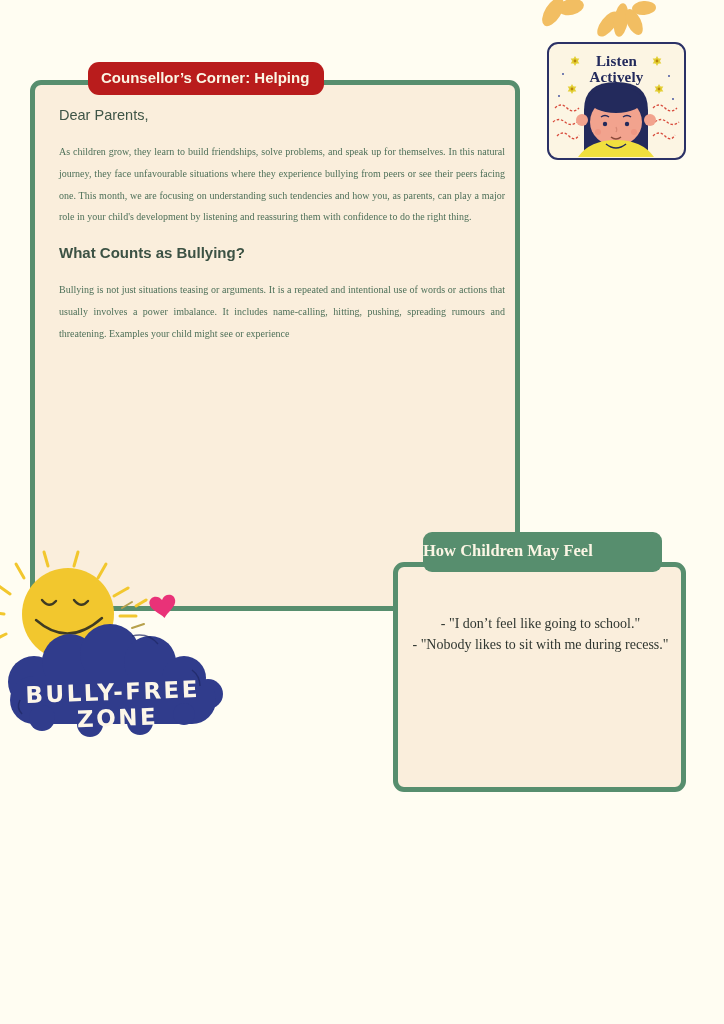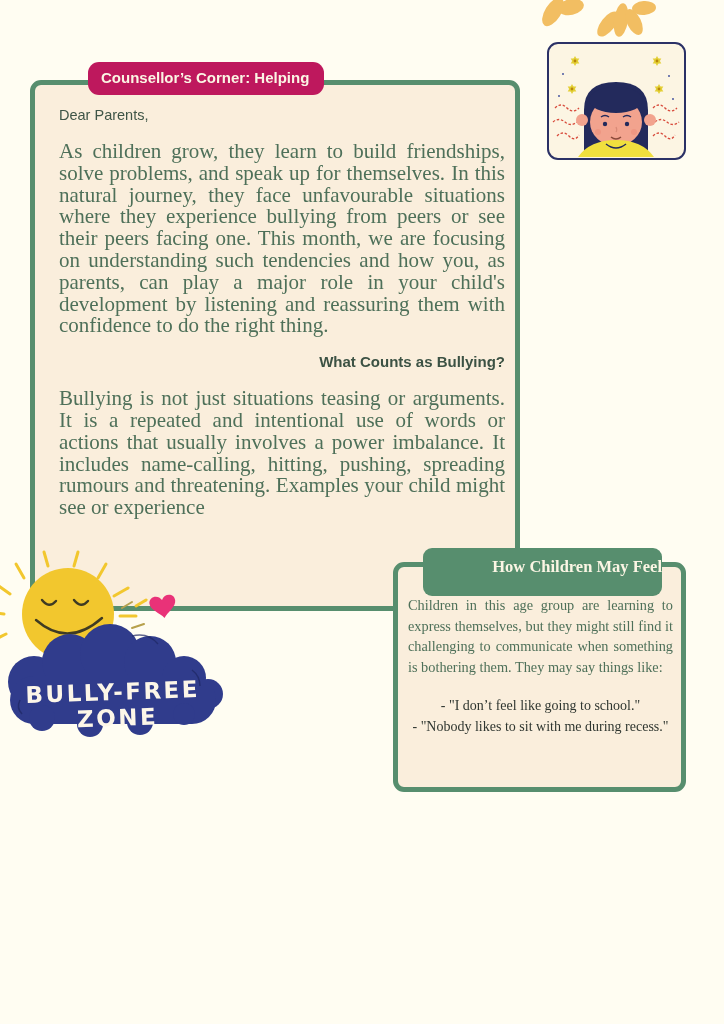--- a/index.html
+++ b/index.html
@@ -32,21 +32,21 @@
     font-family: "Liberation Serif", serif;
     font-weight: bold;
     font-size: 15px; line-height: 16px;
     color: #232A5C;
     letter-spacing: 0.2px;
   }
 
   
   .title-banner {
     position: absolute; left: 88px; top: 62px;
-    background: #be185d;
+    background: #b91c1c;
     border-radius: 11px;
     padding: 5px 15px 7px 13px;
     color: #FBF5E4;
     font-family: "Liberation Sans", sans-serif;
     font-weight: bold;
     font-size: 15px; line-height: 21px;
     z-index: 3;
   }
 
   
@@ -59,58 +59,57 @@
     padding: 22px 10px 0 24px;
     z-index: 1;
   }
   .salutation {
     font-family: "Liberation Sans", sans-serif;
     font-size: 14.5px;
     color: #3F5547;
   }
   .para {
     margin-top: 18px;
-    font-size: 21px; line-height: 21.8px;
+    font-size: 10px; line-height: 21.8px;
     text-align: justify;
     color: #4E7059;
   }
   .section-heading {
     margin-top: 16px;
     font-family: "Liberation Sans", sans-serif;
     font-weight: bold;
     font-size: 15px;
     color: #3C5244;
-    text-align: right;
   }
   .bullet {
     font-size: 15px; line-height: 21.8px;
     text-align: justify;
     color: #4E7059;
   }
 
   
   .feel-box {
     position: absolute; left: 393px; top: 562px;
     width: 293px; height: 230px;
     background: #FAEEDC;
     border: 5px solid #578E6E;
     border-radius: 11px;
     padding: 28px 8px 0 10px;
     z-index: 4;
   }
   .feel-banner {
-    position: absolute; left: 423px; top: 548px;
-    width: 239px; height: 48px;
+    position: absolute; left: 423px; top: 532px;
+    width: 239px; height: 40px;
     background: #578E6E;
     border-radius: 9px;
     color: #FBF5E4;
     font-family: "Liberation Serif", serif;
     font-weight: bold;
     font-size: 16.5px;
-    text-align: right;
+    text-align: left;
     line-height: 38px;
     z-index: 5;
   }
   .feel-body {
     font-size: 14.3px; line-height: 20.6px;
     text-align: justify;
     color: #4E7059;
   }
   .quotes { margin: 18px -14px 0 -14px; text-align: center; }
   .quote-line {
@@ -205,35 +204,38 @@
 
       <path d="M67,83 q1.5,3 0,5" stroke="#D98A76" stroke-width="1.2" fill="none"></path>
       <path d="M62,93 q5,4 10,0" stroke="#8a4a3a" stroke-width="1.5" fill="none"></path>
 
       <circle cx="49" cy="88" r="3" fill="#ED8F7C" opacity="0.6"></circle>
       <circle cx="85" cy="88" r="3" fill="#ED8F7C" opacity="0.6"></circle>
 
       <path d="M29,113 Q41,96 67,96 Q93,96 105,113 Z" fill="#F0DF3E"></path>
       <path d="M57,100 q10,8 20,0" stroke="#232A5C" stroke-width="1.5" fill="none"></path>
     </svg>
+    <div class="badge-title">
+      <div>Listen</div>
+      <div>Actively</div>
+    </div>
   </div>
 
   <div class="main-box">
     <div class="salutation">Dear Parents,</div>
     <div class="para">As children grow, they learn to build friendships, solve problems, and speak up for themselves. In this natural journey, they face unfavourable situations where they experience bullying from peers or see their peers facing one. This month, we are focusing on understanding such tendencies and how you, as parents, can play a major role in your child's development by listening and reassuring them with confidence to do the right thing.</div>
     <div class="section-heading">What Counts as Bullying?</div>
     <div class="para">Bullying is not just situations teasing or arguments. It is a repeated and intentional use of words or actions that usually involves a power imbalance. It includes name-calling, hitting, pushing, spreading rumours and threatening. Examples your child might see or experience</div>
   </div>
 
   <div class="title-banner">
     <div>Counsellor’s Corner: Helping</div>
   </div>
 
   <div class="feel-box">
-    <div class="feel-body">Children in this age group are learning to express themselves, but they might still find it challenging to communicate when something is bothering them. They may say things like:</div>
     <div class="quotes">
       <div class="quote-line">- "I don’t feel like going to school."</div>
       <div class="quote-line">- "Nobody likes to sit with me during recess."</div>
     </div>
   </div>
   <div class="feel-banner">How Children May Feel</div>
 
   <svg class="sun-cloud" width="252" height="200" viewBox="0 0 252 200">
 
     <g stroke="#F2C72E" stroke-width="3" stroke-linecap="round">

